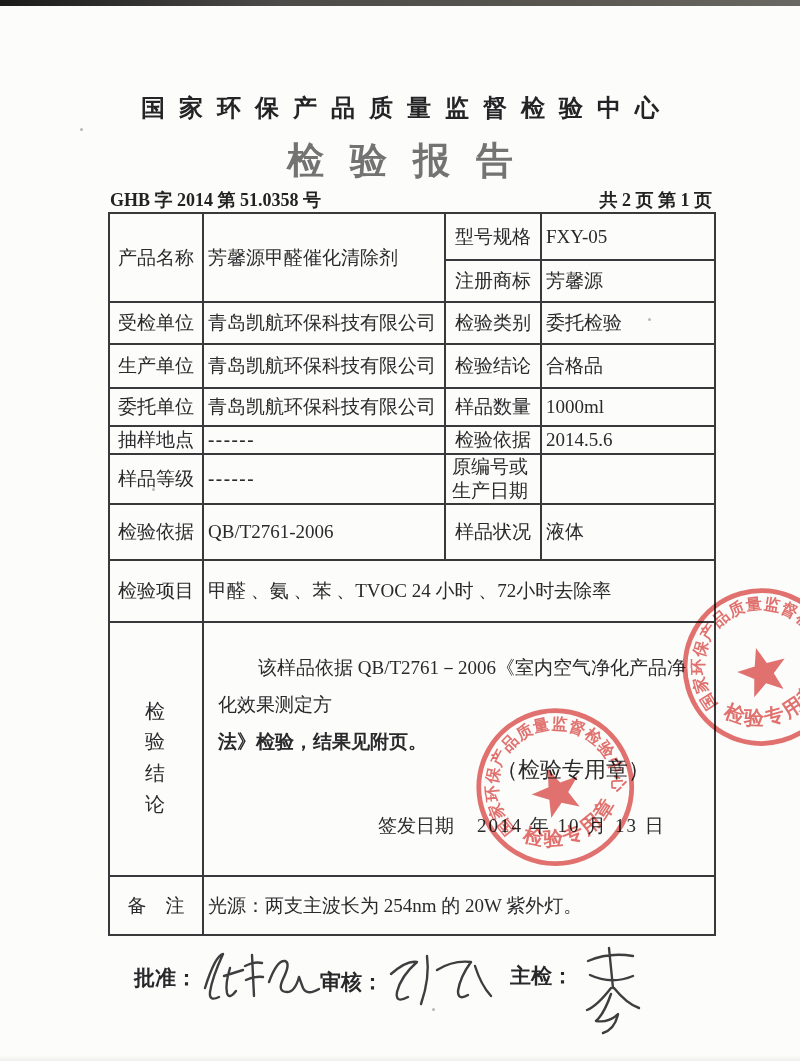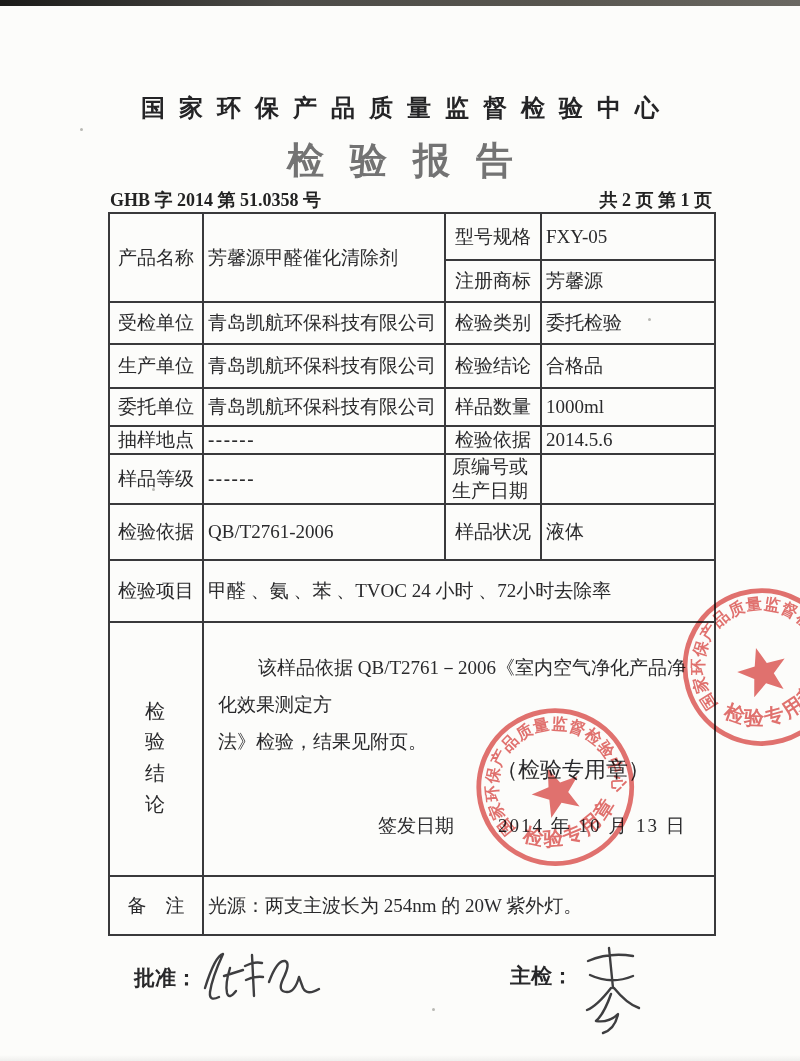--- a/index.html
+++ b/index.html
@@ -39,23 +39,23 @@
   .two-line-lbl{display:inline-block;width:82px;text-align:left;line-height:24px;}
 
   
   td.concl-lbl{vertical-align:middle;text-align:center;}
   .vert{writing-mode:vertical-rl;text-orientation:upright;margin:0 auto;
     letter-spacing:31px;font-size:20px;height:205px;display:inline-block;}
   td.concl-body{position:relative;padding:0;}
   .concl-text{position:absolute;top:26px;left:14px;width:482px;
     font-size:19px;line-height:37px;}
   .concl-text .l1{display:block;text-indent:40px;}
-  .concl-text .l2{display:block;}
+  .concl-text .l2{display:block;font-weight:bold;}
   .seal-note{position:absolute;top:132px;left:292px;font-size:22px;}
-  .issue-line{position:absolute;top:190px;left:174px;font-size:19px;display:flex;gap:44px;align-items:center;}
+  .issue-line{position:absolute;top:190px;left:174px;font-size:19px;display:flex;gap:23px;align-items:center;}
   .issue-date{letter-spacing:2px;}
 
   
   .sig-area{position:absolute;top:936px;left:8px;width:800px;height:100px;}
   .sig-group{position:absolute;display:flex;align-items:flex-start;}
   .sig-label{font-size:21px;font-weight:700;padding-top:18px;color:#28282a;}
   .sig-svg path{stroke:#3e3e40;stroke-width:2.4;fill:none;
     stroke-linecap:round;stroke-linejoin:round;}
 
   
@@ -172,20 +172,28 @@
 
   <div class="sig-area">
     <div class="sig-group" style="left:126px;top:10px;">
       <span class="sig-label">批准：</span>
       <svg class="sig-svg" width="132" height="70" viewBox="0 0 132 70">
         <path d="M8,42 Q18,10 26,8 Q15,32 13,46 Q12,56 22,51 M33,22 Q28,38 30,47 Q32,54 39,45 M27,30 L46,24"></path>
         <path d="M55,9 L57,50 M48,20 Q58,15 65,17 M49,34 Q58,30 66,31"></path>
         <path d="M72,36 Q80,14 88,15 Q94,17 86,33 Q80,46 90,46 Q98,46 102,31 L106,42 Q110,50 122,43"></path>
       </svg>
     </div>
+    <div class="sig-group" style="left:312px;top:14px;">
+      <span class="sig-label">审核：</span>
+      <svg class="sig-svg" width="116" height="70" viewBox="0 0 116 70">
+        <path d="M8,24 Q24,10 34,12 Q18,26 14,42 Q12,54 25,47"></path>
+        <path d="M44,6 Q47,28 38,54"></path>
+        <path d="M54,20 Q70,10 88,12 Q77,27 75,41 Q75,51 85,45 M92,16 Q98,35 108,46"></path>
+      </svg>
+    </div>
     <div class="sig-group" style="left:502px;top:8px;">
       <span class="sig-label">主检：</span>
       <svg class="sig-svg" width="90" height="92" viewBox="0 0 90 92">
         <path d="M36,4 L40,44 M15,17 Q36,8 60,12 M17,31 Q38,41 60,32"></path>
         <path d="M38,44 Q24,62 14,66 M41,44 Q54,60 66,64"></path>
         <path d="M38,50 Q31,70 23,77 Q36,79 45,70 Q42,85 30,89"></path>
       </svg>
     </div>
   </div>
 

